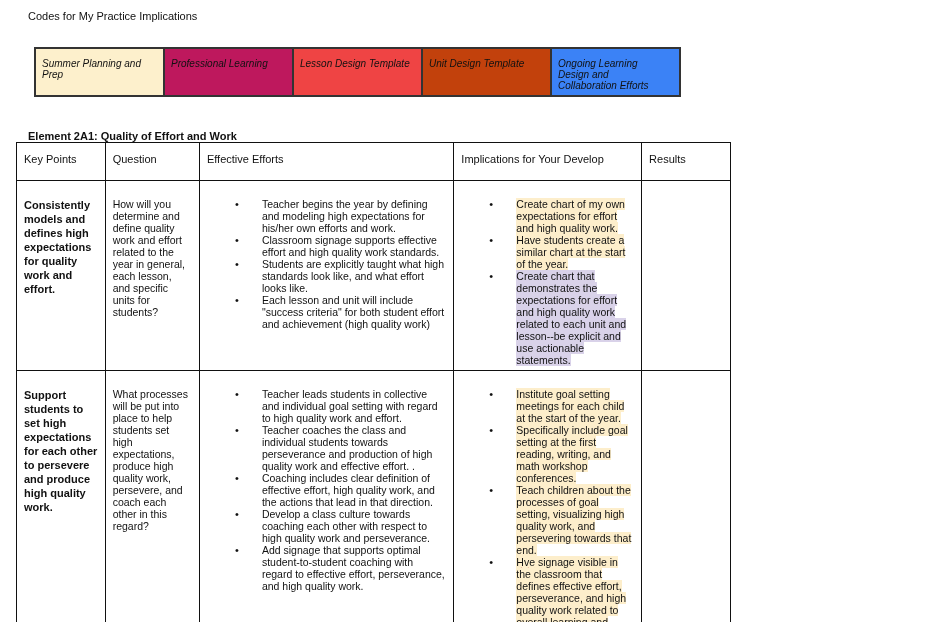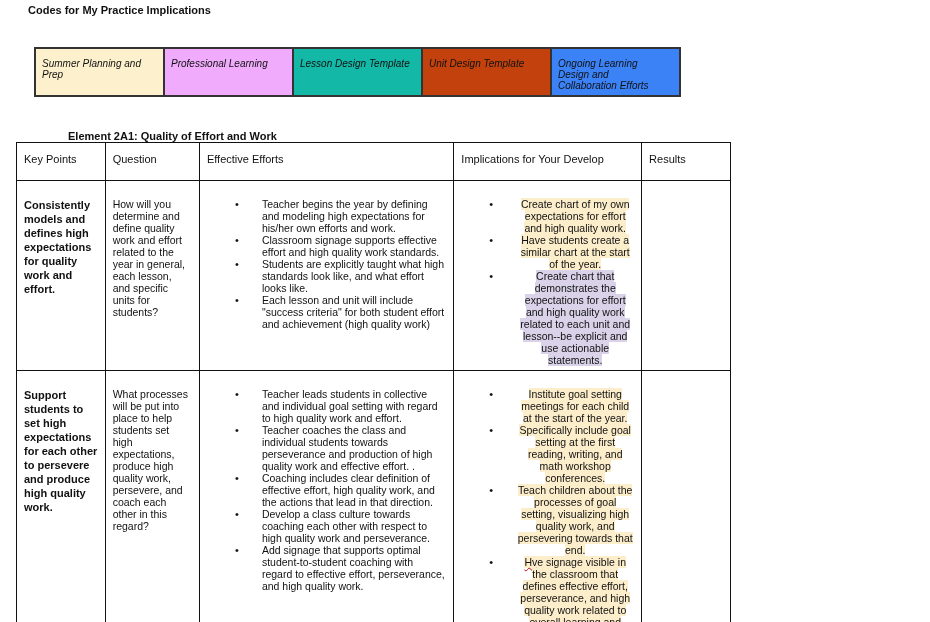--- a/index.html
+++ b/index.html
@@ -1,70 +1,70 @@
 <!DOCTYPE html>
 <html><head>
 <meta charset="utf-8">
 <style>
   html, body { margin: 0; padding: 0; background: #ffffff; }
   body {
     width: 930px; height: 622px; position: relative; overflow: hidden;
     font-family: "Liberation Sans", sans-serif; color: #111;
   }
   .doc-title {
-    position: absolute; left: 28px; top: 4px;
-    font-size: 11px; font-weight: bold;
+    position: absolute; left: 28px; top: 10px;
+    font-size: 11px; font-weight: normal;
   }
   .codes {
     position: absolute; left: 34px; top: 47px;
     border-collapse: collapse;
   }
   .codes td {
     border: 2px solid #333;
     width: 129px; height: 44px; padding: 9px 6px 4px 6px;
     vertical-align: top; font-style: italic; font-size: 10px; line-height: 11px;
     box-sizing: border-box;
   }
   .element-title {
     position: absolute; left: 28px; top: 130px;
-    font-size: 11px; font-weight: bold; margin-left: 40px;
+    font-size: 11px; font-weight: bold;
   }
   .main {
     position: absolute; left: 16px; top: 142px;
     border-collapse: collapse; width: 715px;
     font-size: 10.5px; line-height: 12px;
   }
   .main th, .main td {
     border: 1px solid #111; vertical-align: top; text-align: left;
     padding: 0 7px;
   }
   .main th { font-weight: normal; height: 38px; padding-top: 10px; box-sizing: border-box; font-size: 11px; }
   .main td { padding-top: 17px; padding-bottom: 4px; }
   .kp { font-weight: bold; font-size: 11px; line-height: 14px; }
   .main ul { margin: 0; padding-left: 55px; list-style: none; }
   .main li { position: relative; }
   .main li::before {
     content: "•"; position: absolute; left: -27px; top: 0; font-size: 11px;
   }
-  .impl ul { padding-left: 55px; text-align: center; }
+  .impl ul { padding-left: 55px; }
   .hl-y { background: #fdeecb; }
   .hl-p { background: #d9d2e9; }
   .sp { text-decoration: underline wavy #c00; text-decoration-thickness: 1px; }
 </style>
 </head>
 <body>
 
 <div class="doc-title">Codes for My Practice Implications</div>
 
 <table class="codes">
   <tbody>
       <tr>
     <td style="background:#fdf0cc">Summer Planning and Prep</td>
-    <td style="background:#f0abfc">Professional Learning</td>
-    <td style="background:#14b8a6">Lesson Design Template</td>
+    <td style="background:#be185d">Professional Learning</td>
+    <td style="background:#ef4444">Lesson Design Template</td>
     <td style="background:#c2410c">Unit Design Template</td>
     <td style="background:#3b82f6;padding-right:20px">Ongoing Learning Design and Collaboration Efforts</td>
   </tr>
 </tbody>
   </table>
 
 <div class="element-title">Element 2A1: Quality of Effort and Work</div>
 
 <table class="main">
   <colgroup>

